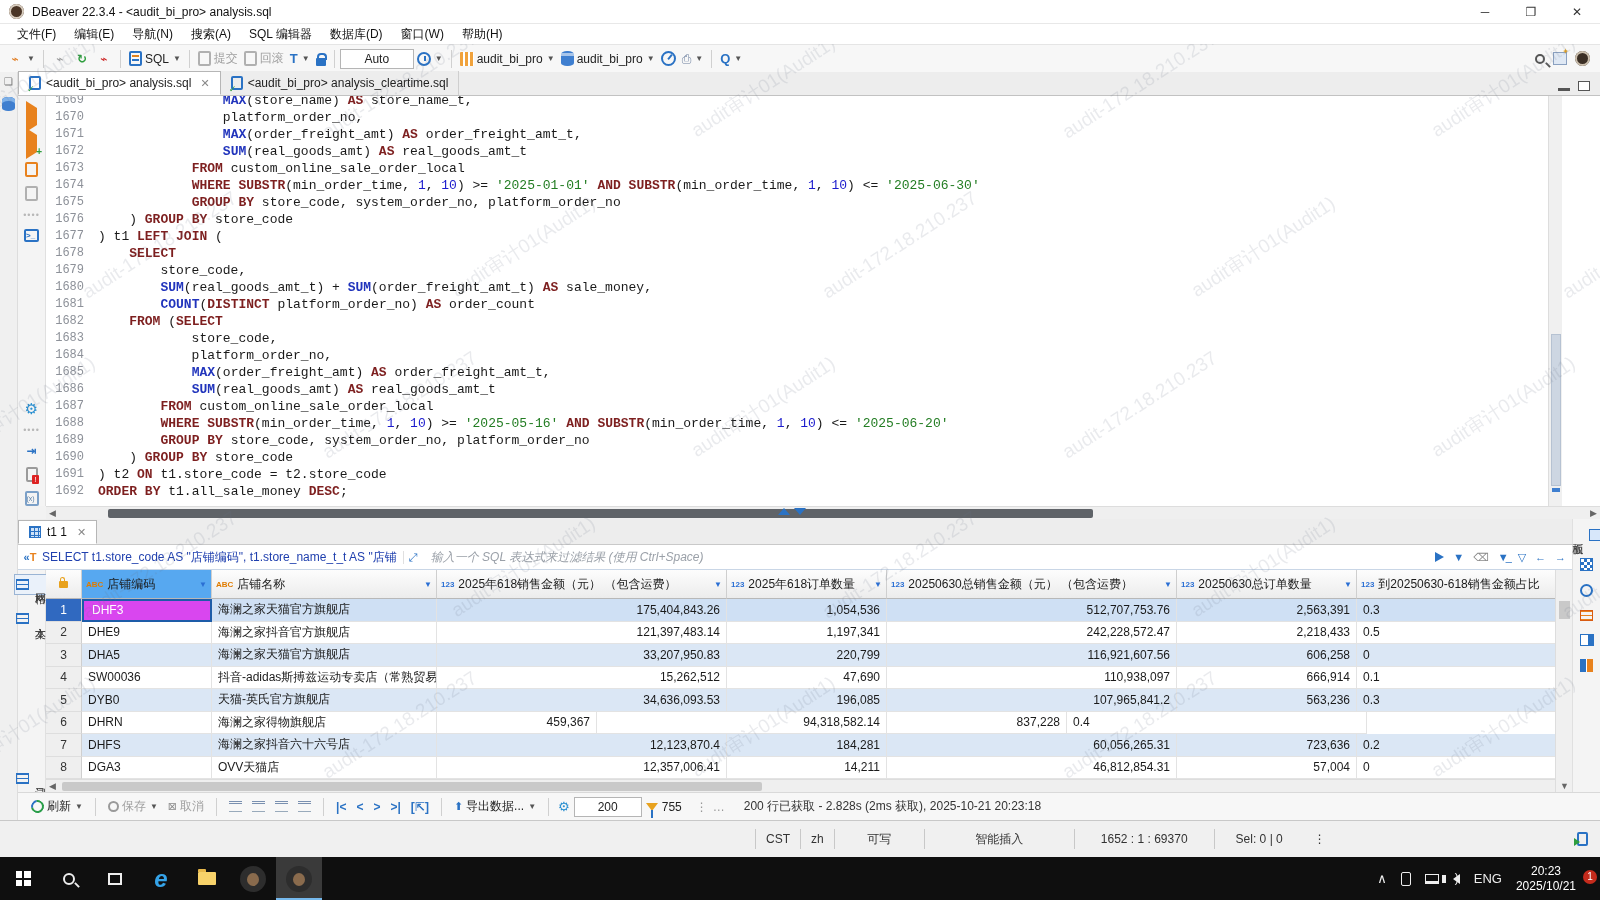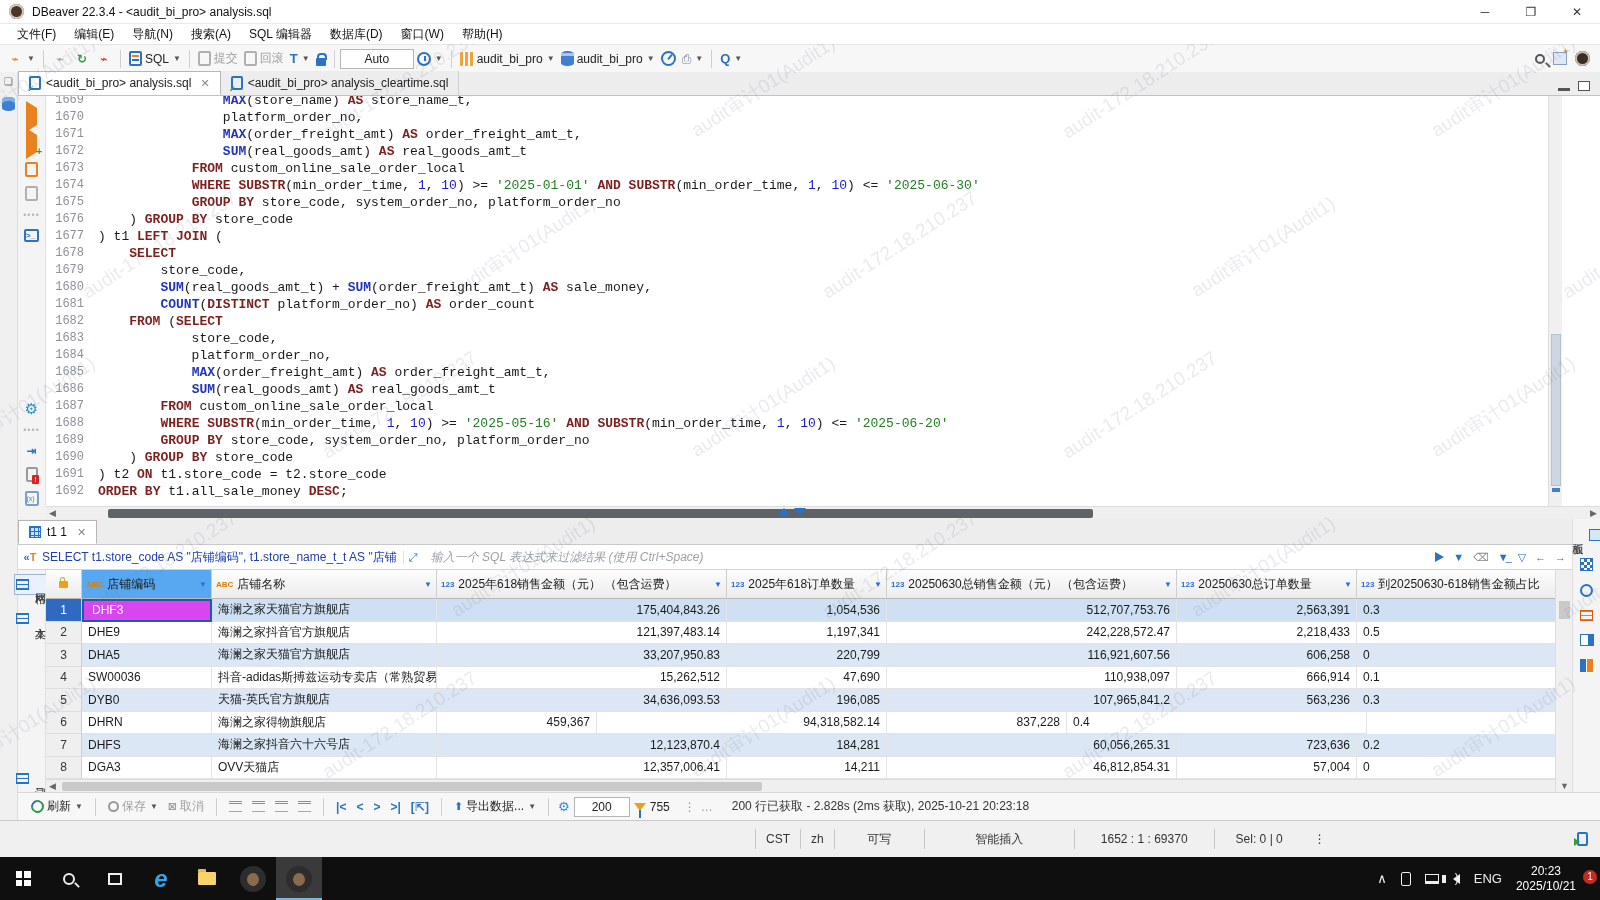--- a/index.html
+++ b/index.html
@@ -183,21 +183,21 @@
   .gridplus { width:13px; height:11px; border:1px solid #d85b12; background:linear-gradient(#e8821e 1px,transparent 1px) 0 0/4px 4px; }
   .refpanel { width:14px; height:12px; border:1px solid #2a72c4; background:linear-gradient(90deg,#fff 60%,#2a72c4 60%); }
   .calcic { width:13px; height:13px; background:linear-gradient(90deg,#2a72c4 46%,#fff 46% 54%,#e8821e 54%) 0 0/13px 5px repeat-y; }
 
   
   #rtoolbar { position:absolute; left:18px; top:792px; width:1582px; height:28px; background:#f7f7f7; border-top:1px solid #d9d9d9;
     display:flex; align-items:center; font-size:12px; color:#222; padding-left:10px; gap:4px; }
   .refic { width:13px; height:13px; border:2px solid #2a9e4a; border-radius:50%; border-left-color:#2a72c4; transform:rotate(35deg); }
   .navb { color:#2a72c4; font-weight:bold; font-size:12px; padding:0 3px; }
   .editic { width:13px; height:11px; border-top:3px double #7a90b0; border-bottom:1px solid #9ab; margin:0 3px; }
-  .fsinput { width:56px; height:20px; border:1px solid #b5b5b5; background:#fff; display:flex; align-items:center; justify-content:center; }
+  .fsinput { width:68px; height:20px; border:1px solid #b5b5b5; background:#fff; display:flex; align-items:center; justify-content:center; }
   .funnel { width:0; height:0; border-left:6px solid transparent; border-right:6px solid transparent; border-top:8px solid #e8a21e; position:relative; }
   .funnel:after { content:""; position:absolute; left:-1px; top:-1px; width:2px; height:8px; background:#2a72c4; }
   #rstatus { margin-left:14px; color:#333; white-space:nowrap; }
   .hdots { color:#999; letter-spacing:1px; }
 
   
   #statusbar { position:absolute; left:0; top:820px; width:1600px; height:37px; background:#f0f0f0; border-top:1px solid #c8c8c8;
     display:flex; align-items:center; font-size:12px; color:#333; }
   .sseg { border-left:1px solid #c8c8c8; height:20px; display:flex; align-items:center; justify-content:center; padding:0 10px; white-space:nowrap; }
   #seg-spacer { width:755px; border:none; }

